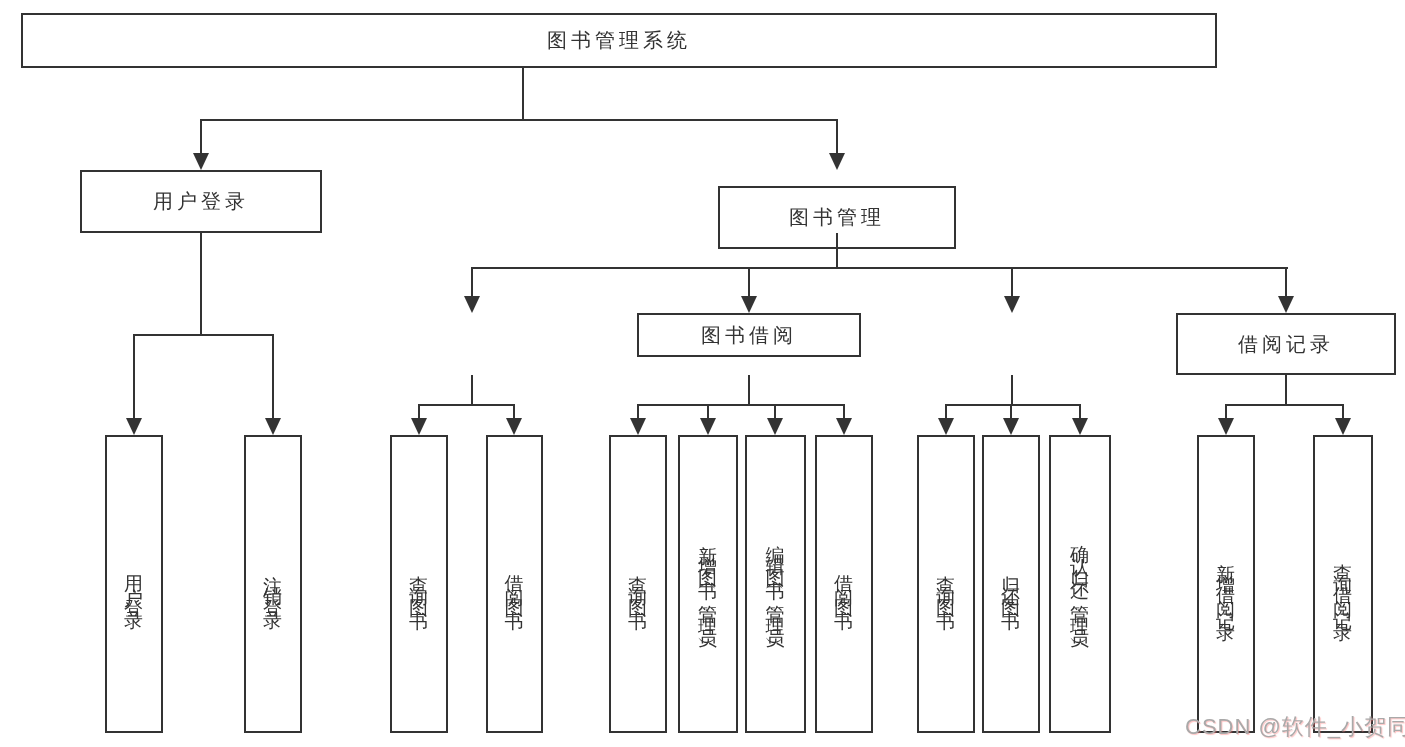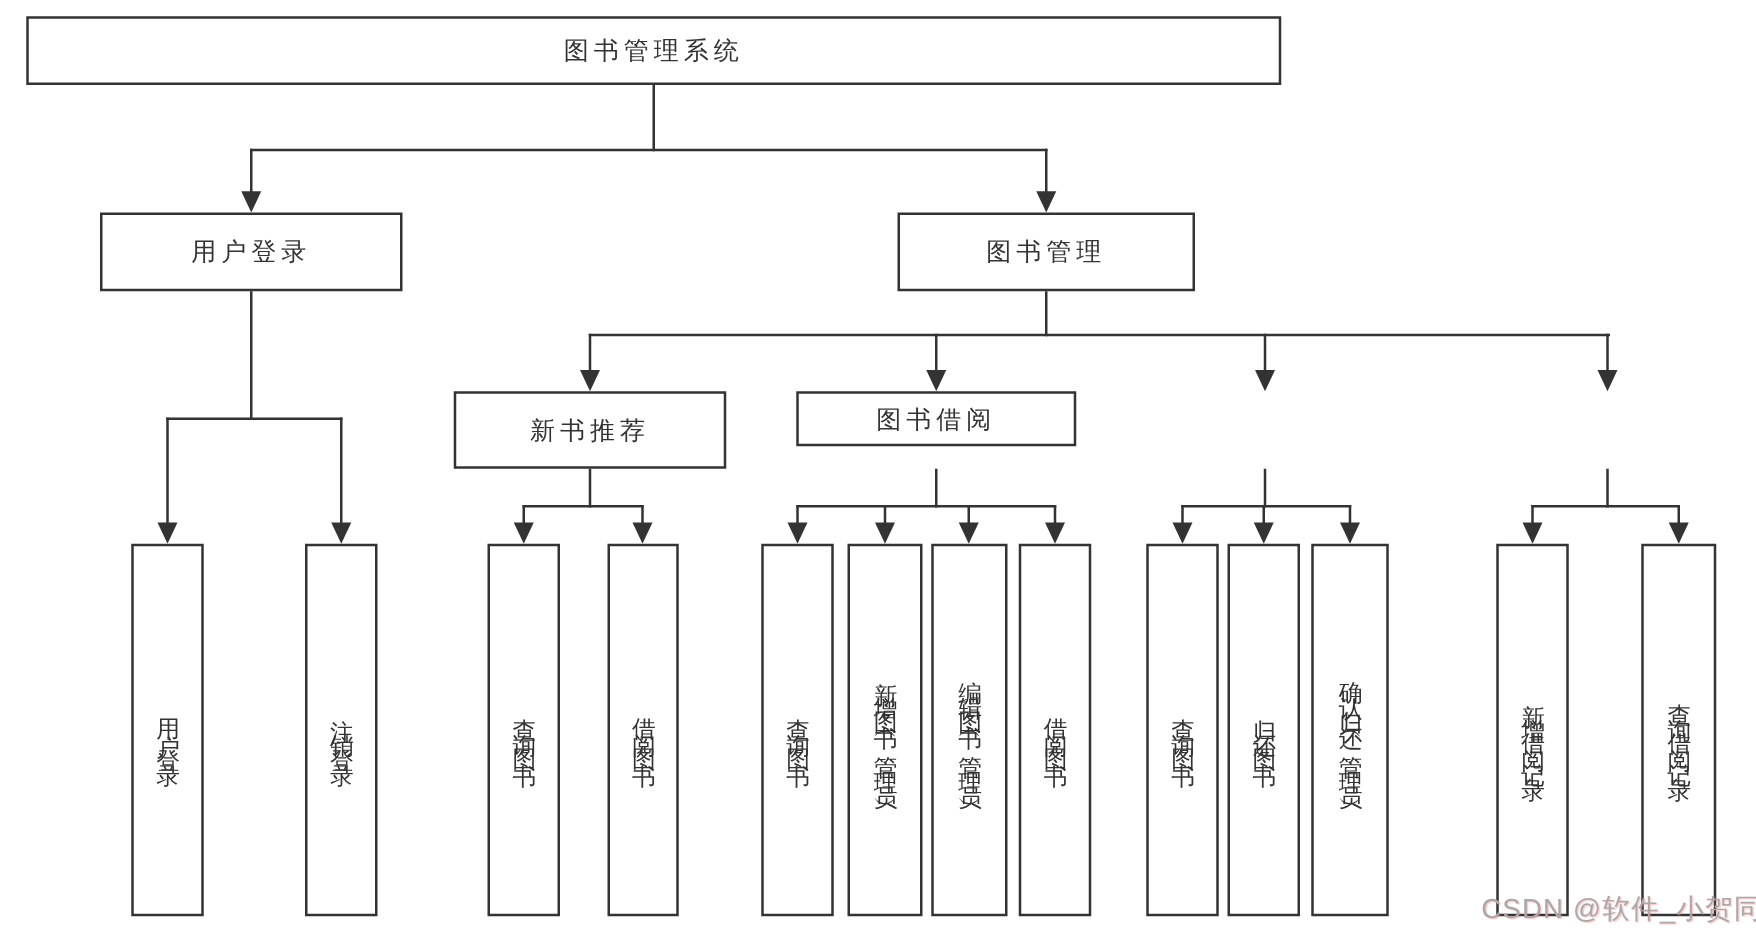--- a/index.html
+++ b/index.html
@@ -31,35 +31,35 @@
     position:absolute;left:1185px;top:712px;font-size:22px;color:#a9a9a9;
     letter-spacing:1px;white-space:nowrap;
     text-shadow:1px 1px 1px rgba(255,120,120,0.45);
   }
 </style>
 </head>
 <body>
 
 <div id="stage">
 
-  <div class="box" style="left:21px;top:13px;width:1004px;height:55px">
+  <div class="box" style="left:21px;top:13px;width:1196px;height:55px">
     <span>图书管理系统</span>
   </div>
 
   <div class="vline" style="left:522px;top:68px;height:53px"></div>
   <div class="hline" style="left:200px;top:119px;width:638px"></div>
   <div class="vline" style="left:200px;top:119px;height:36px"></div>
   <div class="vline" style="left:836px;top:119px;height:36px"></div>
   <div class="arrow" style="left:193px;top:153px"></div>
   <div class="arrow" style="left:829px;top:153px"></div>
 
   <div class="box" style="left:80px;top:170px;width:242px;height:63px">
     <span>用户登录</span>
   </div>
-  <div class="box" style="left:718px;top:170px;width:238px;height:63px">
+  <div class="box" style="left:718px;top:186px;width:238px;height:63px">
     <span>图书管理</span>
   </div>
 
   <div class="vline" style="left:200px;top:233px;height:103px"></div>
   <div class="hline" style="left:133px;top:334px;width:141px"></div>
   <div class="vline" style="left:133px;top:334px;height:86px"></div>
   <div class="vline" style="left:272px;top:334px;height:86px"></div>
   <div class="arrow" style="left:126px;top:418px"></div>
   <div class="arrow" style="left:265px;top:418px"></div>
 
@@ -67,25 +67,25 @@
   <div class="hline" style="left:471px;top:267px;width:817px"></div>
   <div class="vline" style="left:471px;top:267px;height:30px"></div>
   <div class="vline" style="left:748px;top:267px;height:30px"></div>
   <div class="vline" style="left:1011px;top:267px;height:30px"></div>
   <div class="vline" style="left:1285px;top:267px;height:30px"></div>
   <div class="arrow" style="left:464px;top:296px"></div>
   <div class="arrow" style="left:741px;top:296px"></div>
   <div class="arrow" style="left:1004px;top:296px"></div>
   <div class="arrow" style="left:1278px;top:296px"></div>
 
-  <div class="box" style="left:363px;top:313px;width:218px;height:62px">
-    <span>新书推荐</span>
-  </div>
   <div class="box" style="left:637px;top:313px;width:224px;height:44px">
     <span>图书借阅</span>
+  </div>
+  <div class="box" style="left:1176px;top:313px;width:220px;height:62px">
+    <span>借阅记录</span>
   </div>
 
   <div class="vline" style="left:471px;top:375px;height:31px"></div>
   <div class="vline" style="left:748px;top:375px;height:31px"></div>
   <div class="vline" style="left:1011px;top:375px;height:31px"></div>
   <div class="vline" style="left:1285px;top:375px;height:31px"></div>
 
   <div class="hline" style="left:418px;top:404px;width:97px"></div>
   <div class="hline" style="left:637px;top:404px;width:208px"></div>
   <div class="hline" style="left:945px;top:404px;width:136px"></div>

